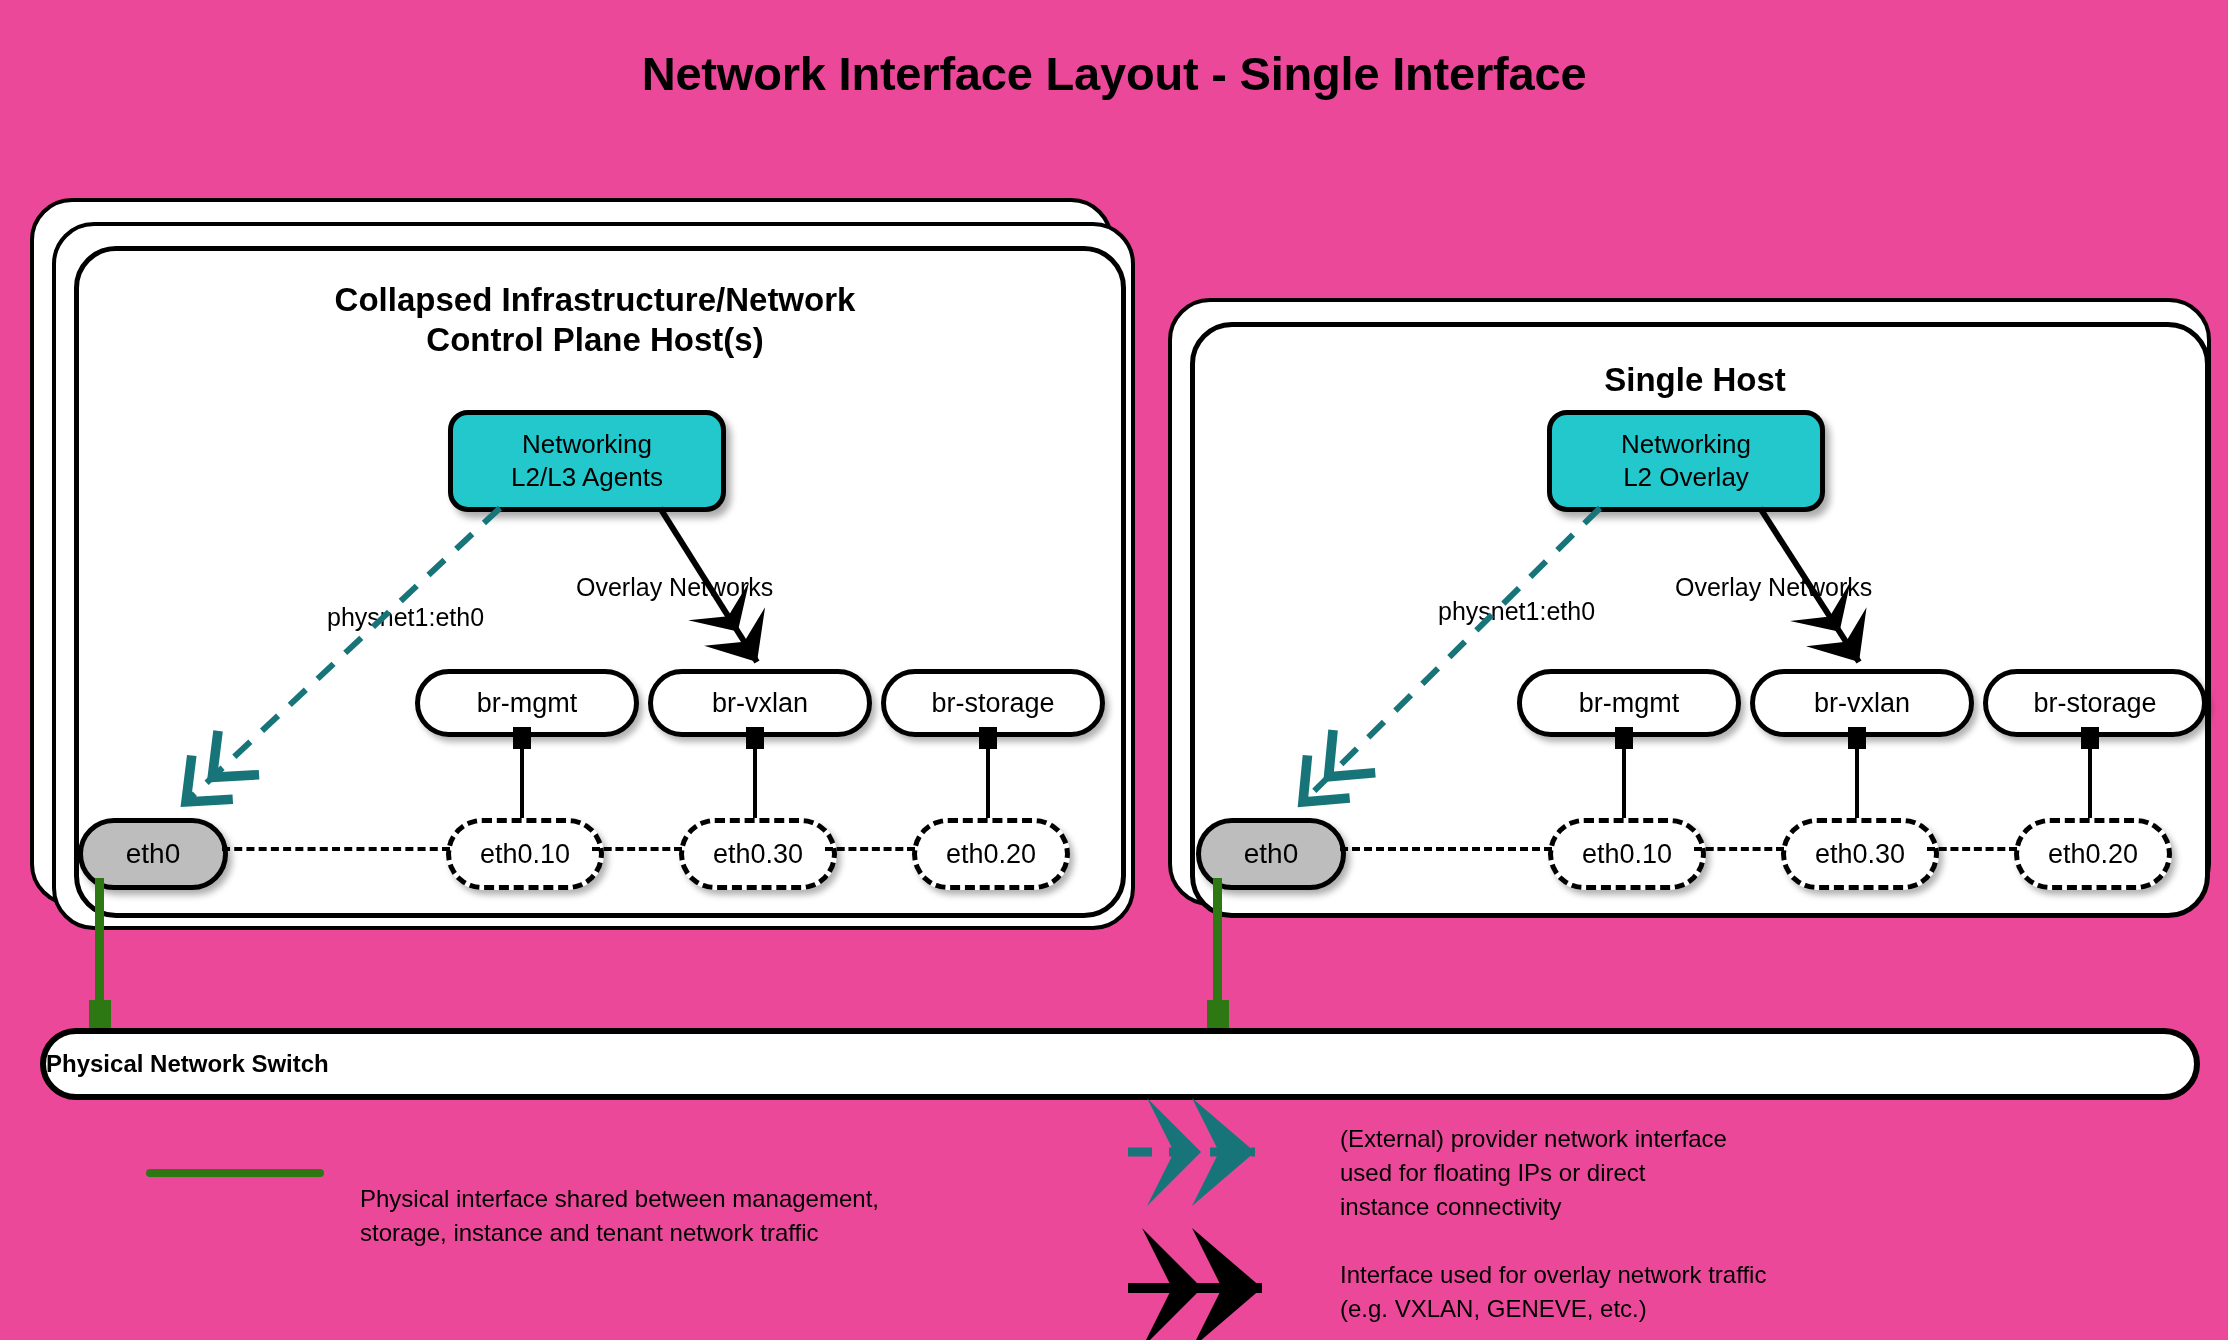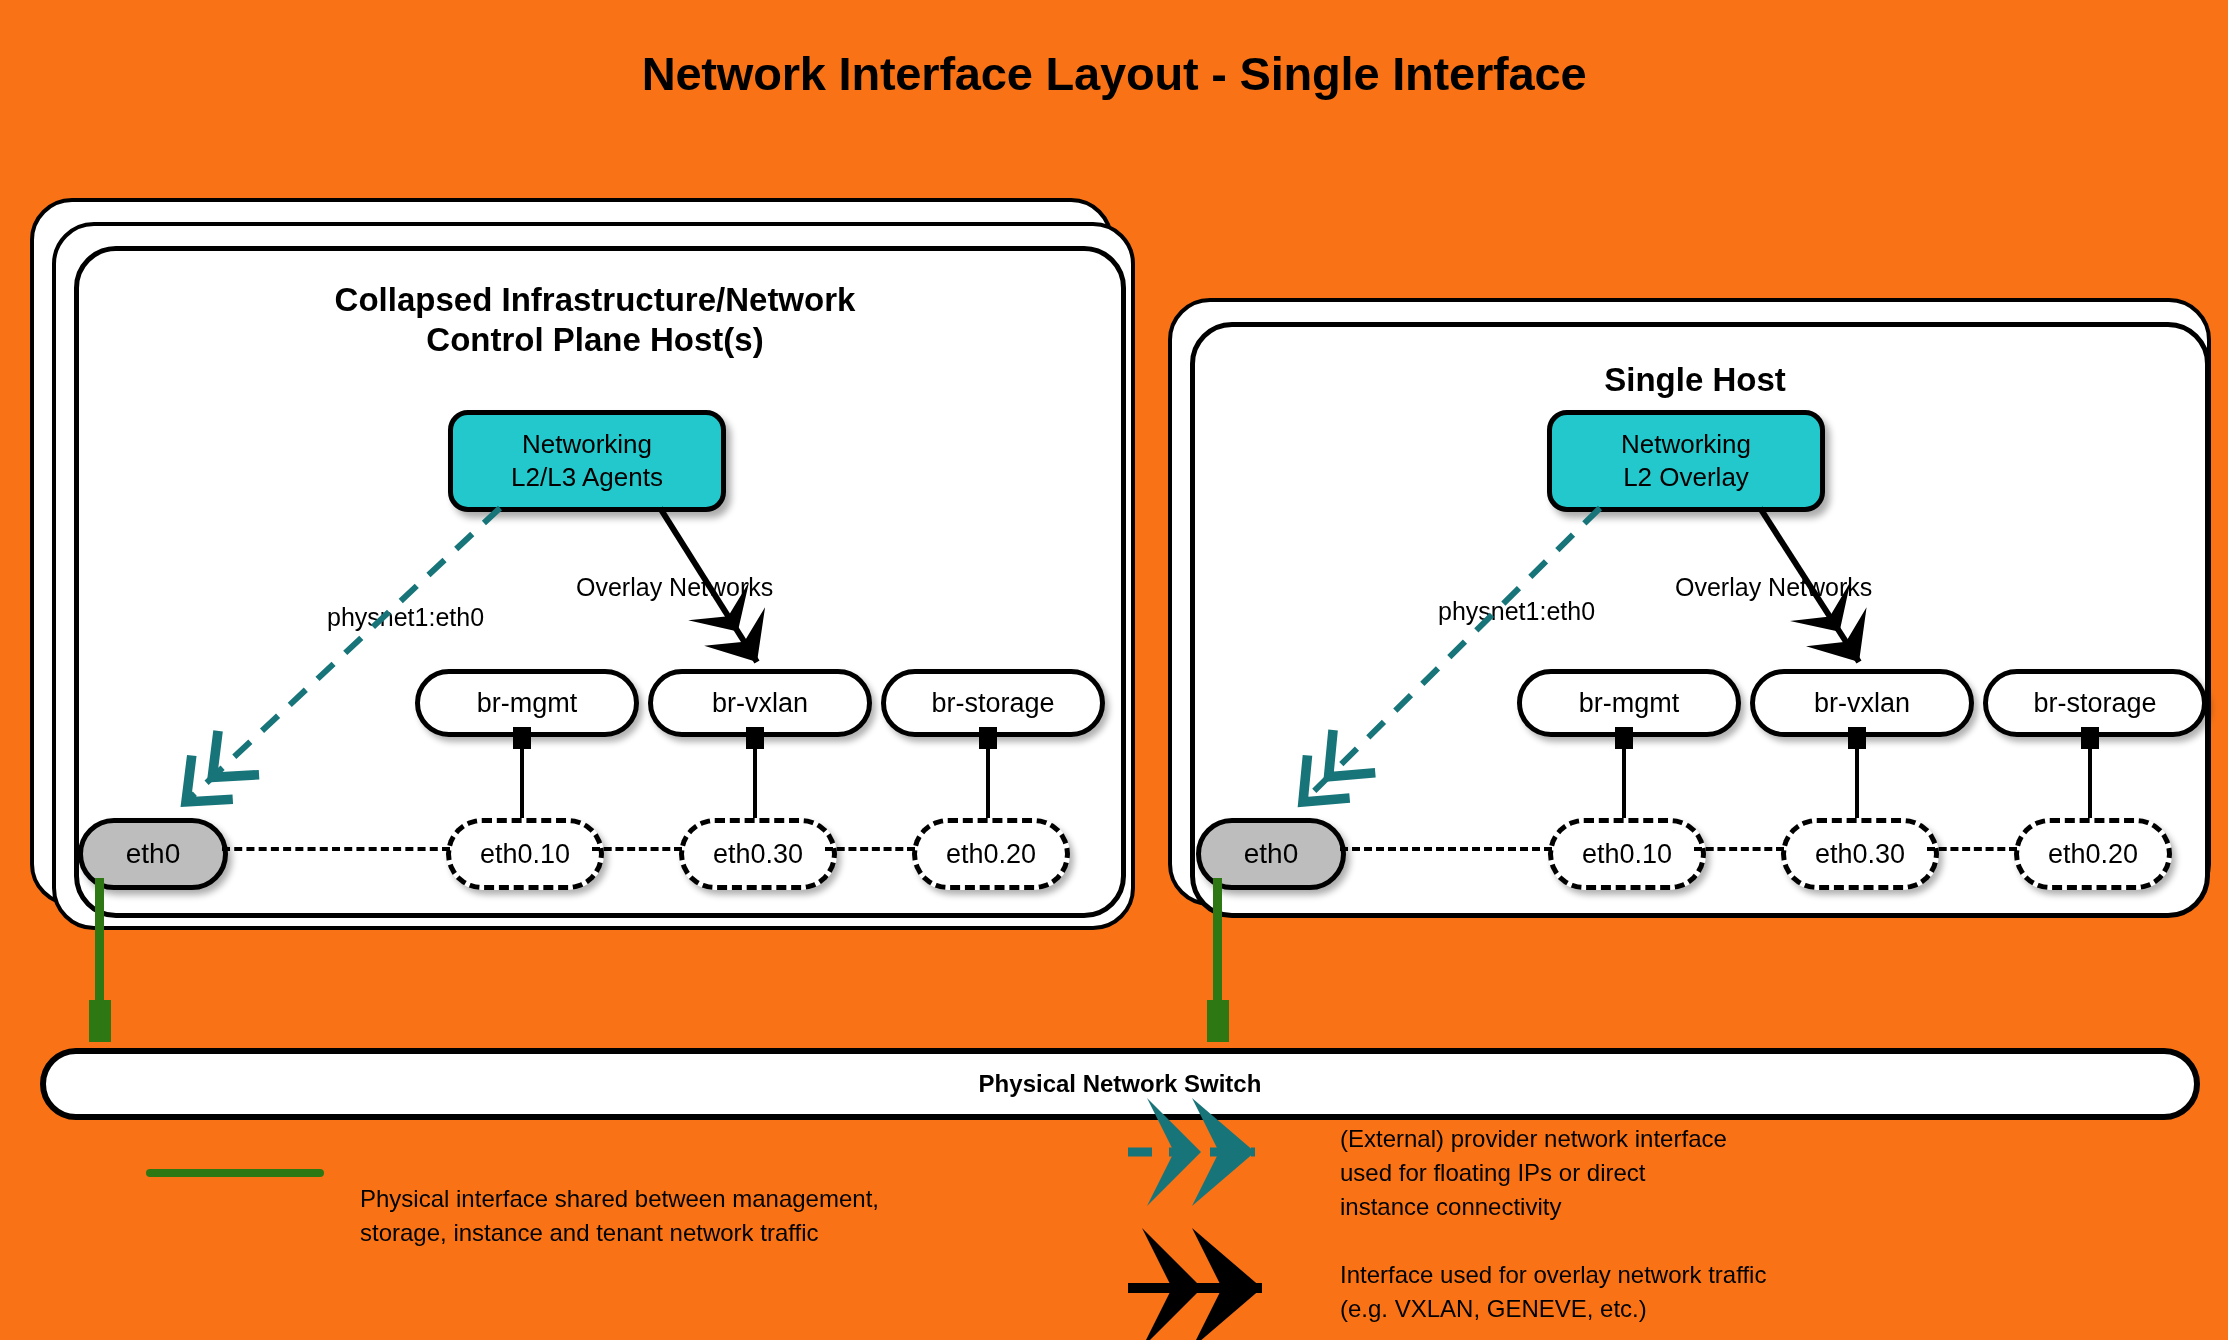--- a/index.html
+++ b/index.html
@@ -1,17 +1,17 @@
 <!DOCTYPE html>
 <html><head>
 <meta charset="utf-8">
 <style>
   html,body{margin:0;padding:0;background:#ffffff;}
   body{font-family:"Liberation Sans",sans-serif;}
-  #stage{position:relative;width:2228px;height:1340px;background:#f97316;overflow:hidden;}
+  #stage{position:relative;width:2228px;height:1340px;background:#ec4899;overflow:hidden;}
 
   
   .title{
     position:absolute;left:0;top:46px;width:2228px;text-align:center;
     font-size:47px;font-weight:bold;color:#000;letter-spacing:-0.2px;
   }
 
   
   .hostlayer{
     position:absolute;border:4px solid #000;border-radius:42px;background:#fff;
@@ -58,21 +58,21 @@
   
   .vline{position:absolute;width:4px;background:#000;}
   .port{position:absolute;width:18px;height:22px;background:#000;}
   .hdash{position:absolute;height:0;border-top:4px dashed #000;}
   .greenline{position:absolute;width:9px;}
   .greenport{position:absolute;width:22px;height:42px;}
 
   
   .switchbar{
     position:absolute;border:6px solid #000;border-radius:999px;background:#fff;
-    display:flex;align-items:center;justify-content:center;margin-top:20px;
+    display:flex;align-items:center;
   }
   .switchlabel{font-size:24px;font-weight:bold;color:#000;}
 
   
   .plabel{position:absolute;font-size:25px;color:#000;white-space:nowrap;}
 
   
   .legend-text{position:absolute;font-size:24px;color:#000;line-height:1.42;}
 
   svg.ov{position:absolute;left:0;top:0;width:2228px;height:1340px;pointer-events:none;}

